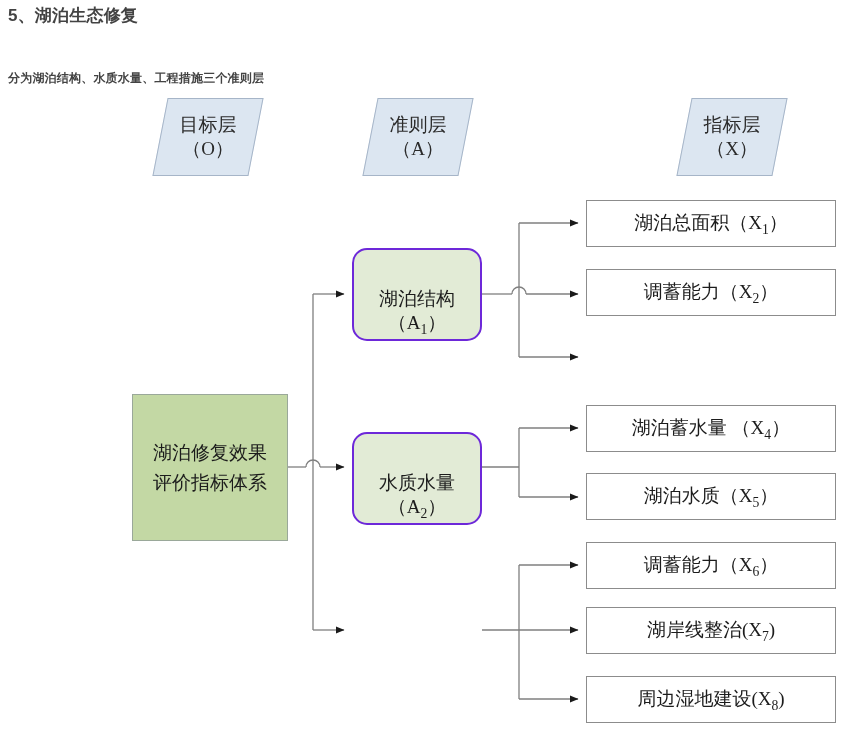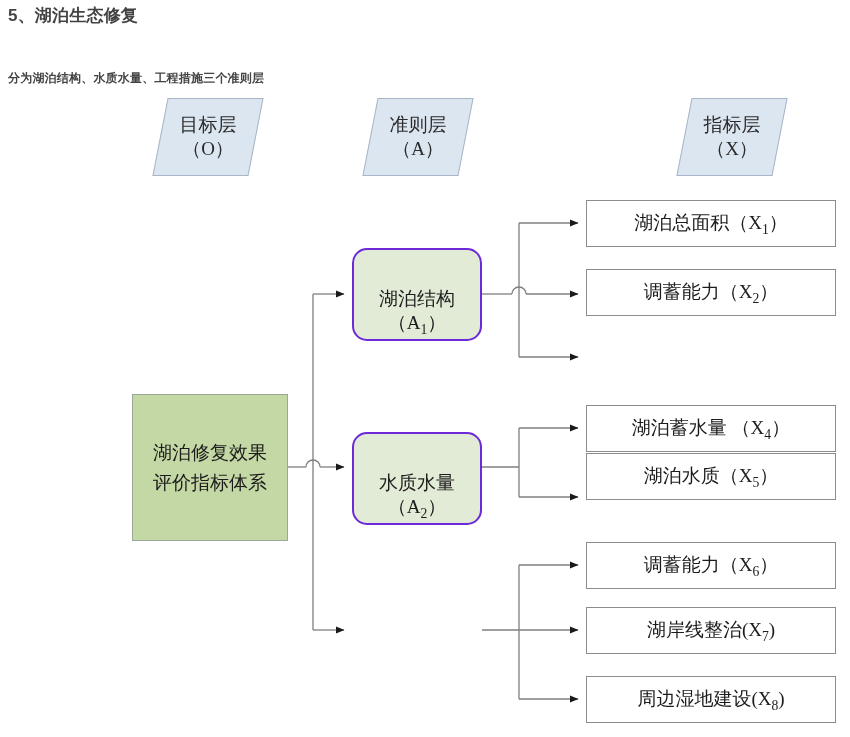--- a/index.html
+++ b/index.html
@@ -212,21 +212,21 @@
 
   <div class="ind-box" style="top:200px">
     <span><span>湖泊总面积（X</span><sub>1</sub><span>）</span></span>
   </div>
   <div class="ind-box" style="top:269px">
     <span><span>调蓄能力（X</span><sub>2</sub><span>）</span></span>
   </div>
   <div class="ind-box" style="top:405px">
     <span><span>湖泊蓄水量 （X</span><sub>4</sub><span>）</span></span>
   </div>
-  <div class="ind-box" style="top:453px">
+  <div class="ind-box" style="top:473px">
     <span><span>湖泊水质（X</span><sub>5</sub><span>）</span></span>
   </div>
   <div class="ind-box" style="top:542px">
     <span><span>调蓄能力（X</span><sub>6</sub><span>）</span></span>
   </div>
   <div class="ind-box" style="top:607px">
     <span><span>湖岸线整治(X</span><sub>7</sub><span>)</span></span>
   </div>
   <div class="ind-box" style="top:676px">
     <span><span>周边湿地建设(X</span><sub>8</sub><span>)</span></span>

